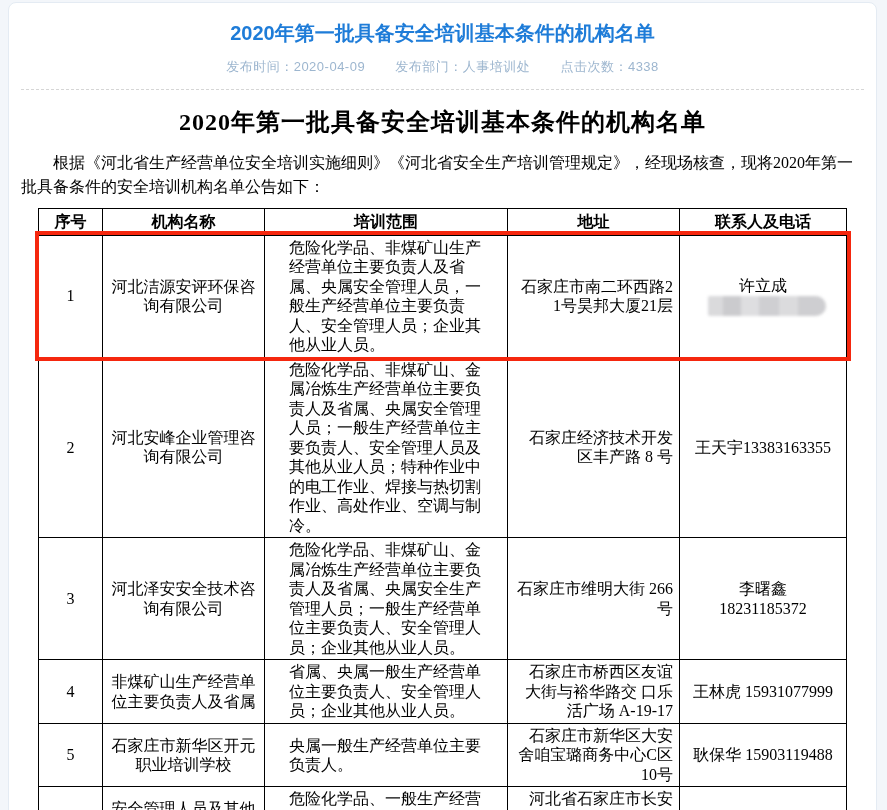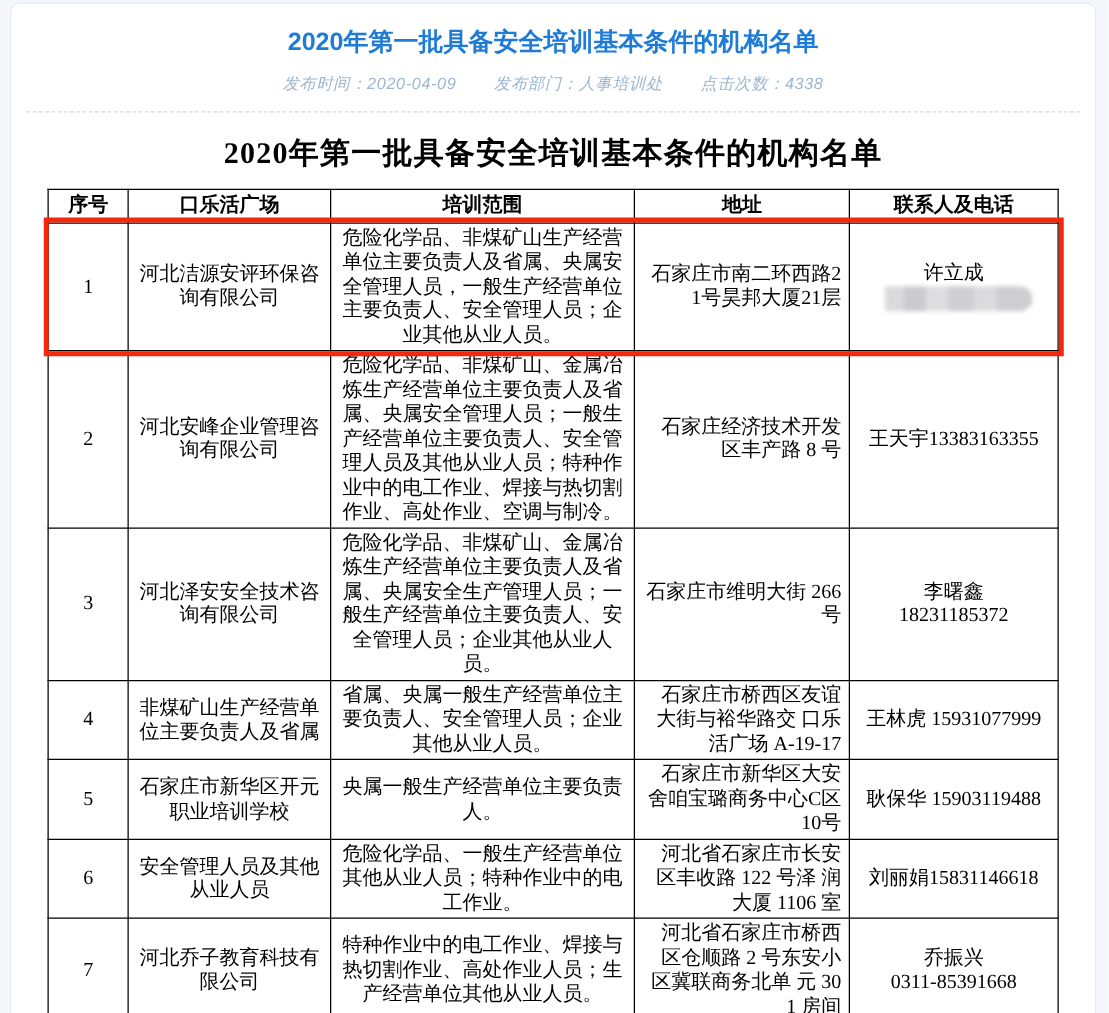--- a/index.html
+++ b/index.html
@@ -30,21 +30,20 @@
     text-align:center;
     margin:17px 0 11px;
     font-family:"Liberation Sans",sans-serif;
   }
   .meta{
     text-align:center;
     color:var(--meta);
     font-size:13px;
     margin:0 0 13px;
     letter-spacing:.5px;
-    font-style:italic;
   }
   .meta span{margin:0 13px;}
   hr.dashed{
     border:none;
     border-top:1px dashed #d6d6d6;
     margin:0 1px 13px;
   }
   .article-title{
     text-align:center;
     font-family:"Liberation Serif",serif;
@@ -78,21 +77,21 @@
   }
   .org-table th{
     font-weight:700;
     padding:3px 4px;
   }
   .c-index{width:64px;}
   .c-name{width:162px;}
   .c-scope{width:243px;}
   .c-addr{width:172px;}
   .c-contact{width:167px;}
-  td.c-scope{text-align:center;padding:2px 4px;}
+  td.c-scope{text-align:left;padding:2px 24px;}
   td.c-name{padding:2px 8px;}
   td.c-addr{padding:2px 6px;text-align:right;}
   tr.highlighted{
     outline:4px solid var(--highlight);
     outline-offset:0px;
   }
   .censor{
     display:inline-block;
     width:118px;height:20px;
     margin-left:7px;
@@ -114,33 +113,34 @@
   <div class="meta">
     <span>发布时间：2020-04-09</span>
     <span>发布部门：人事培训处</span>
     <span>点击次数：4338</span>
   </div>
 
   <hr class="dashed">
 
   <h2 class="article-title">2020年第一批具备安全培训基本条件的机构名单</h2>
 
+  <p class="intro">根据《河北省生产经营单位安全培训实施细则》《河北省安全生产培训管理规定》，经现场核查，现将2020年第一批具备条件的安全培训机构名单公告如下：</p>
 
   <table class="org-table">
     <colgroup>
       <col class="c-index">
         <col class="c-name">
         <col class="c-scope">
         <col class="c-addr">
         <col class="c-contact">
     </colgroup>
     <thead>
       <tr>
         <th>序号</th>
-        <th>口乐活广场</th>
+        <th>机构名称</th>
         <th>培训范围</th>
         <th>地址</th>
         <th>联系人及电话</th>
       </tr>
     </thead>
     <tbody id="table-body">
         <tr class="highlighted">
           <td class="c-index">1</td>
           <td class="c-name">河北洁源安评环保咨询有限公司</td>
           <td class="c-scope">危险化学品、非煤矿山生产经营单位主要负责人及省属、央属安全管理人员，一般生产经营单位主要负责人、安全管理人员；企业其他从业人员。</td>

